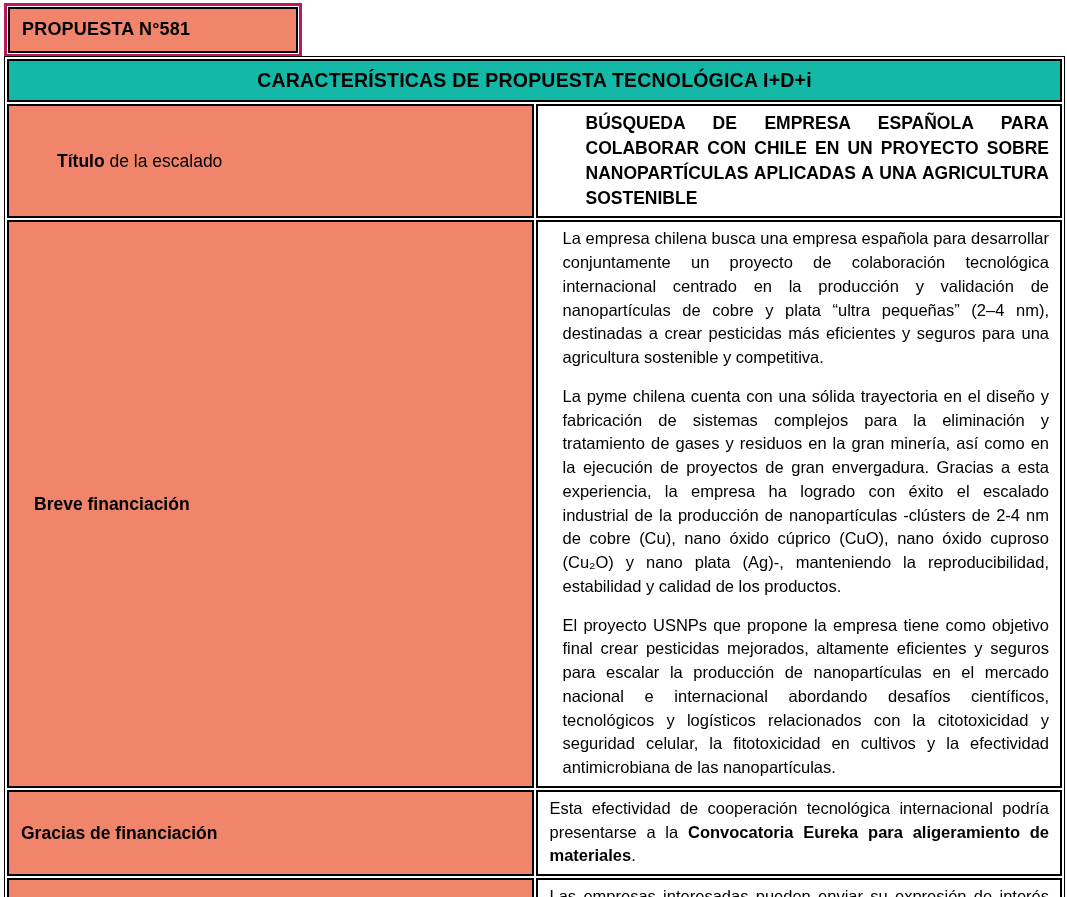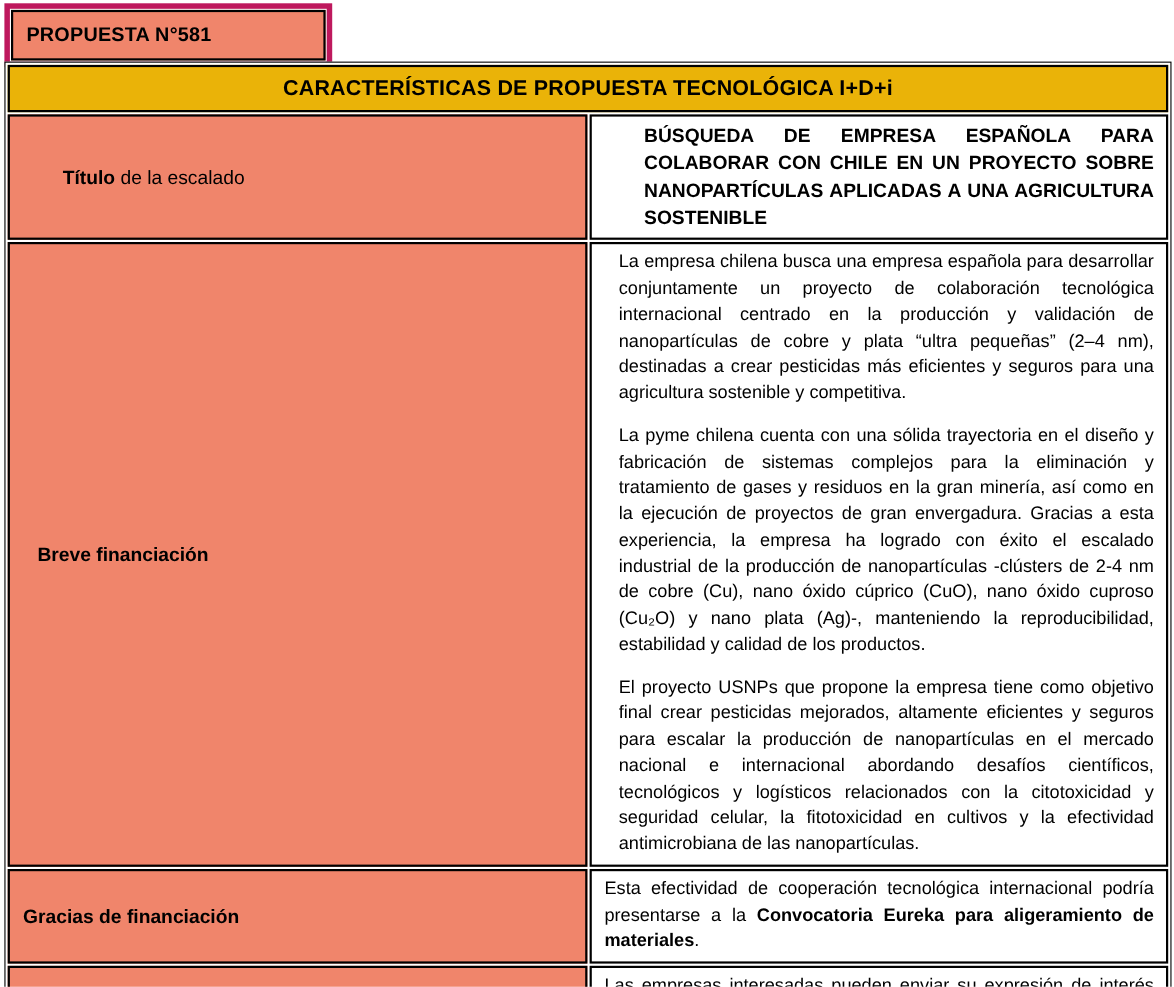--- a/index.html
+++ b/index.html
@@ -10,21 +10,21 @@
     height: 897px;
     font-family: "Liberation Sans", "DejaVu Sans", sans-serif;
     color: #000000;
   }
 
   
   .prop-box {
     position: absolute;
     left: 4px; top: 3px;
     width: 298px;
-    border: 5px solid #be185d;
+    border: 3px solid #be185d;
     padding: 1px;
     background: #ffffff;
   }
   .prop-box .cell {
     border: 2px solid #000;
     background: #F0856B;
     padding: 10px 12px 11px 12px;
     font-size: 18px;
     font-weight: 700;
     letter-spacing: 0.2px;
@@ -37,21 +37,21 @@
     width: 1061px;
     border: 1px solid #000;
     border-collapse: separate;
     border-spacing: 2px;
     table-layout: fixed;
     background: #ffffff;
   }
   table.main td { border: 2px solid #000; }
 
   .header-cell {
-    background: #eab308;
+    background: #14b8a6;
     text-align: center;
     font-weight: 700;
     font-size: 19.5px;
     padding: 8px 4px;
     height: 38px;
     letter-spacing: 0.2px;
   }
 
   .label-cell {
     width: 292px;

